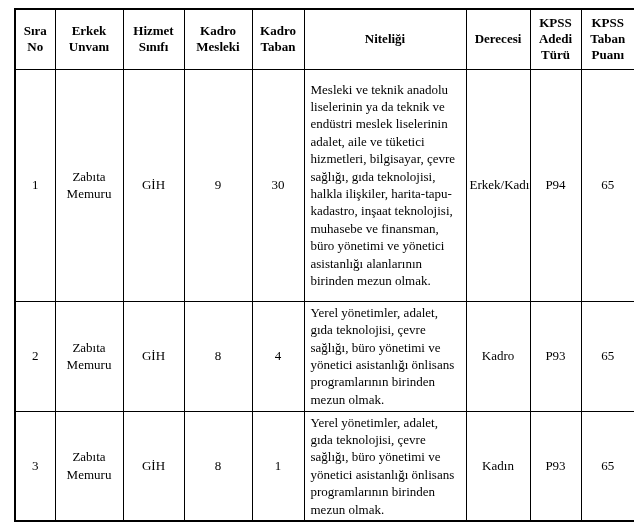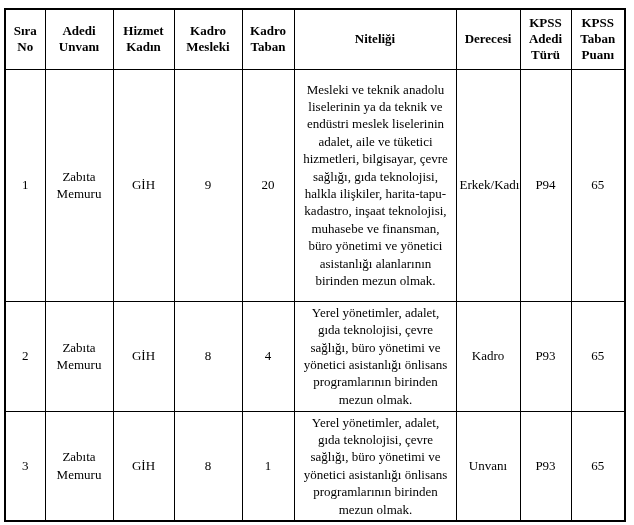--- a/index.html
+++ b/index.html
@@ -4,21 +4,21 @@
 <style>
   * { box-sizing: border-box; }
   html, body {
     margin: 0;
     padding: 0;
     background: #ffffff;
   }
   .page {
     width: 634px;
     height: 525px;
-    padding: 8px 4px;
+    padding: 8px 14px;
     background: #ffffff;
     font-family: "Liberation Serif", serif;
     color: #000000;
   }
   table.kadro-table {
     border-collapse: collapse;
     table-layout: fixed;
     width: 620px;
     border: 2px solid #000000;
   }
@@ -33,21 +33,21 @@
     word-wrap: normal;
   }
   .kadro-table th {
     font-weight: bold;
     line-height: 1.25;
   }
   .kadro-table td {
     line-height: 1.34;
   }
   .kadro-table td.niteligi {
-    text-align: center;
+    text-align: left;
     padding: 2px 5px 2px 6px;
   }
   tr.hdr { height: 60px; }
   tr.r1  { height: 232px; }
   tr.r2  { height: 110px; }
   tr.r3  { height: 107px; }
 </style>
 </head>
 <body>
 
@@ -60,37 +60,37 @@
       <col style="width:68px">
       <col style="width:52px">
       <col style="width:162px">
       <col style="width:64px">
       <col style="width:51px">
       <col style="width:54px">
     </colgroup>
     <thead>
       <tr class="hdr">
         <th>Sıra No</th>
-        <th>Adedi Unvanı</th>
-        <th>Hizmet Kadın</th>
+        <th>Erkek Unvanı</th>
+        <th>Hizmet Sınıfı</th>
         <th>Kadro Mesleki</th>
         <th>Kadro Taban</th>
         <th>Niteliği</th>
         <th>Derecesi</th>
         <th>KPSS Adedi Türü</th>
         <th>KPSS Taban Puanı</th>
       </tr>
     </thead>
     <tbody>
       <tr class="r1">
         <td>1</td>
         <td>Zabıta Memuru</td>
         <td>GİH</td>
         <td>9</td>
-        <td>20</td>
+        <td>30</td>
         <td class="niteligi">Mesleki ve teknik anadolu liselerinin ya da teknik ve endüstri meslek liselerinin adalet, aile ve tüketici hizmetleri, bilgisayar, çevre sağlığı, gıda teknolojisi, halkla ilişkiler, harita-tapu-kadastro, inşaat teknolojisi, muhasebe ve finansman, büro yönetimi ve yönetici asistanlığı alanlarının birinden mezun olmak.</td>
         <td>Erkek/Kadın</td>
         <td>P94</td>
         <td>65</td>
       </tr>
       <tr class="r2">
         <td>2</td>
         <td>Zabıta Memuru</td>
         <td>GİH</td>
         <td>8</td>
@@ -100,19 +100,19 @@
         <td>P93</td>
         <td>65</td>
       </tr>
       <tr class="r3">
         <td>3</td>
         <td>Zabıta Memuru</td>
         <td>GİH</td>
         <td>8</td>
         <td>1</td>
         <td class="niteligi">Yerel yönetimler, adalet, gıda teknolojisi, çevre sağlığı, büro yönetimi ve yönetici asistanlığı önlisans programlarının birinden mezun olmak.</td>
-        <td>Unvanı</td>
+        <td>Kadın</td>
         <td>P93</td>
         <td>65</td>
       </tr>
     </tbody>
   </table>
 </div>
 
 </body></html>

